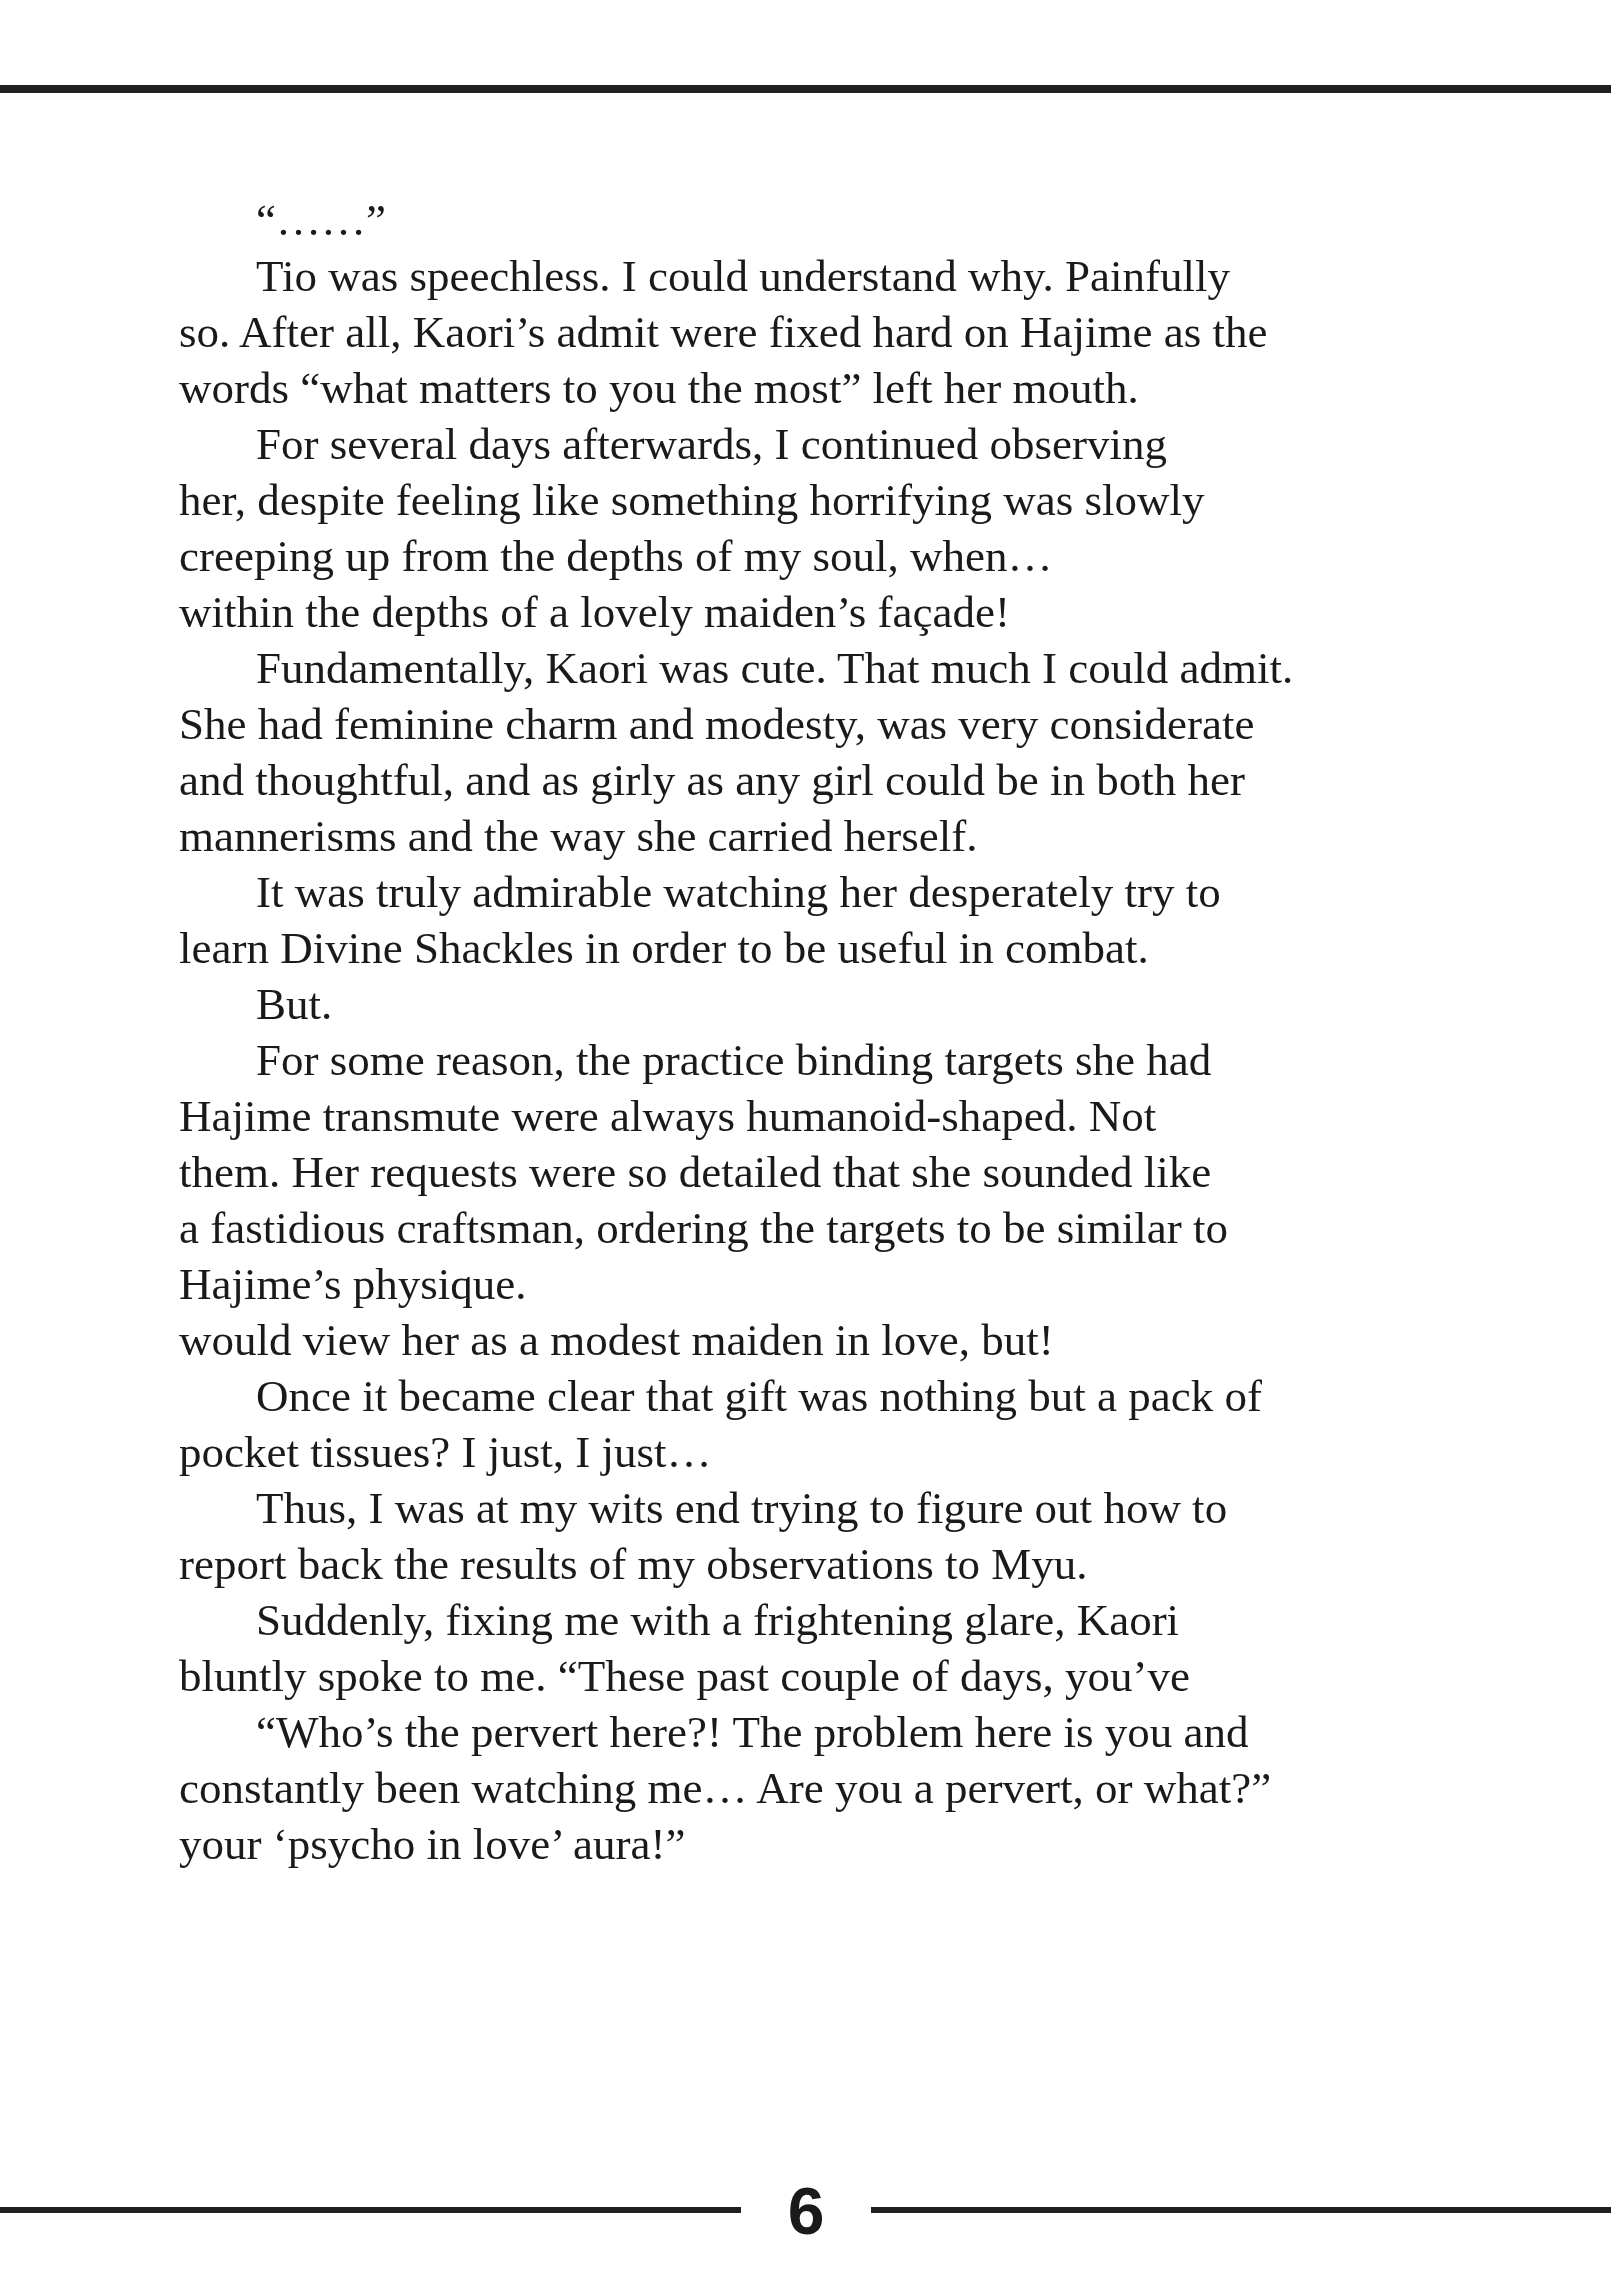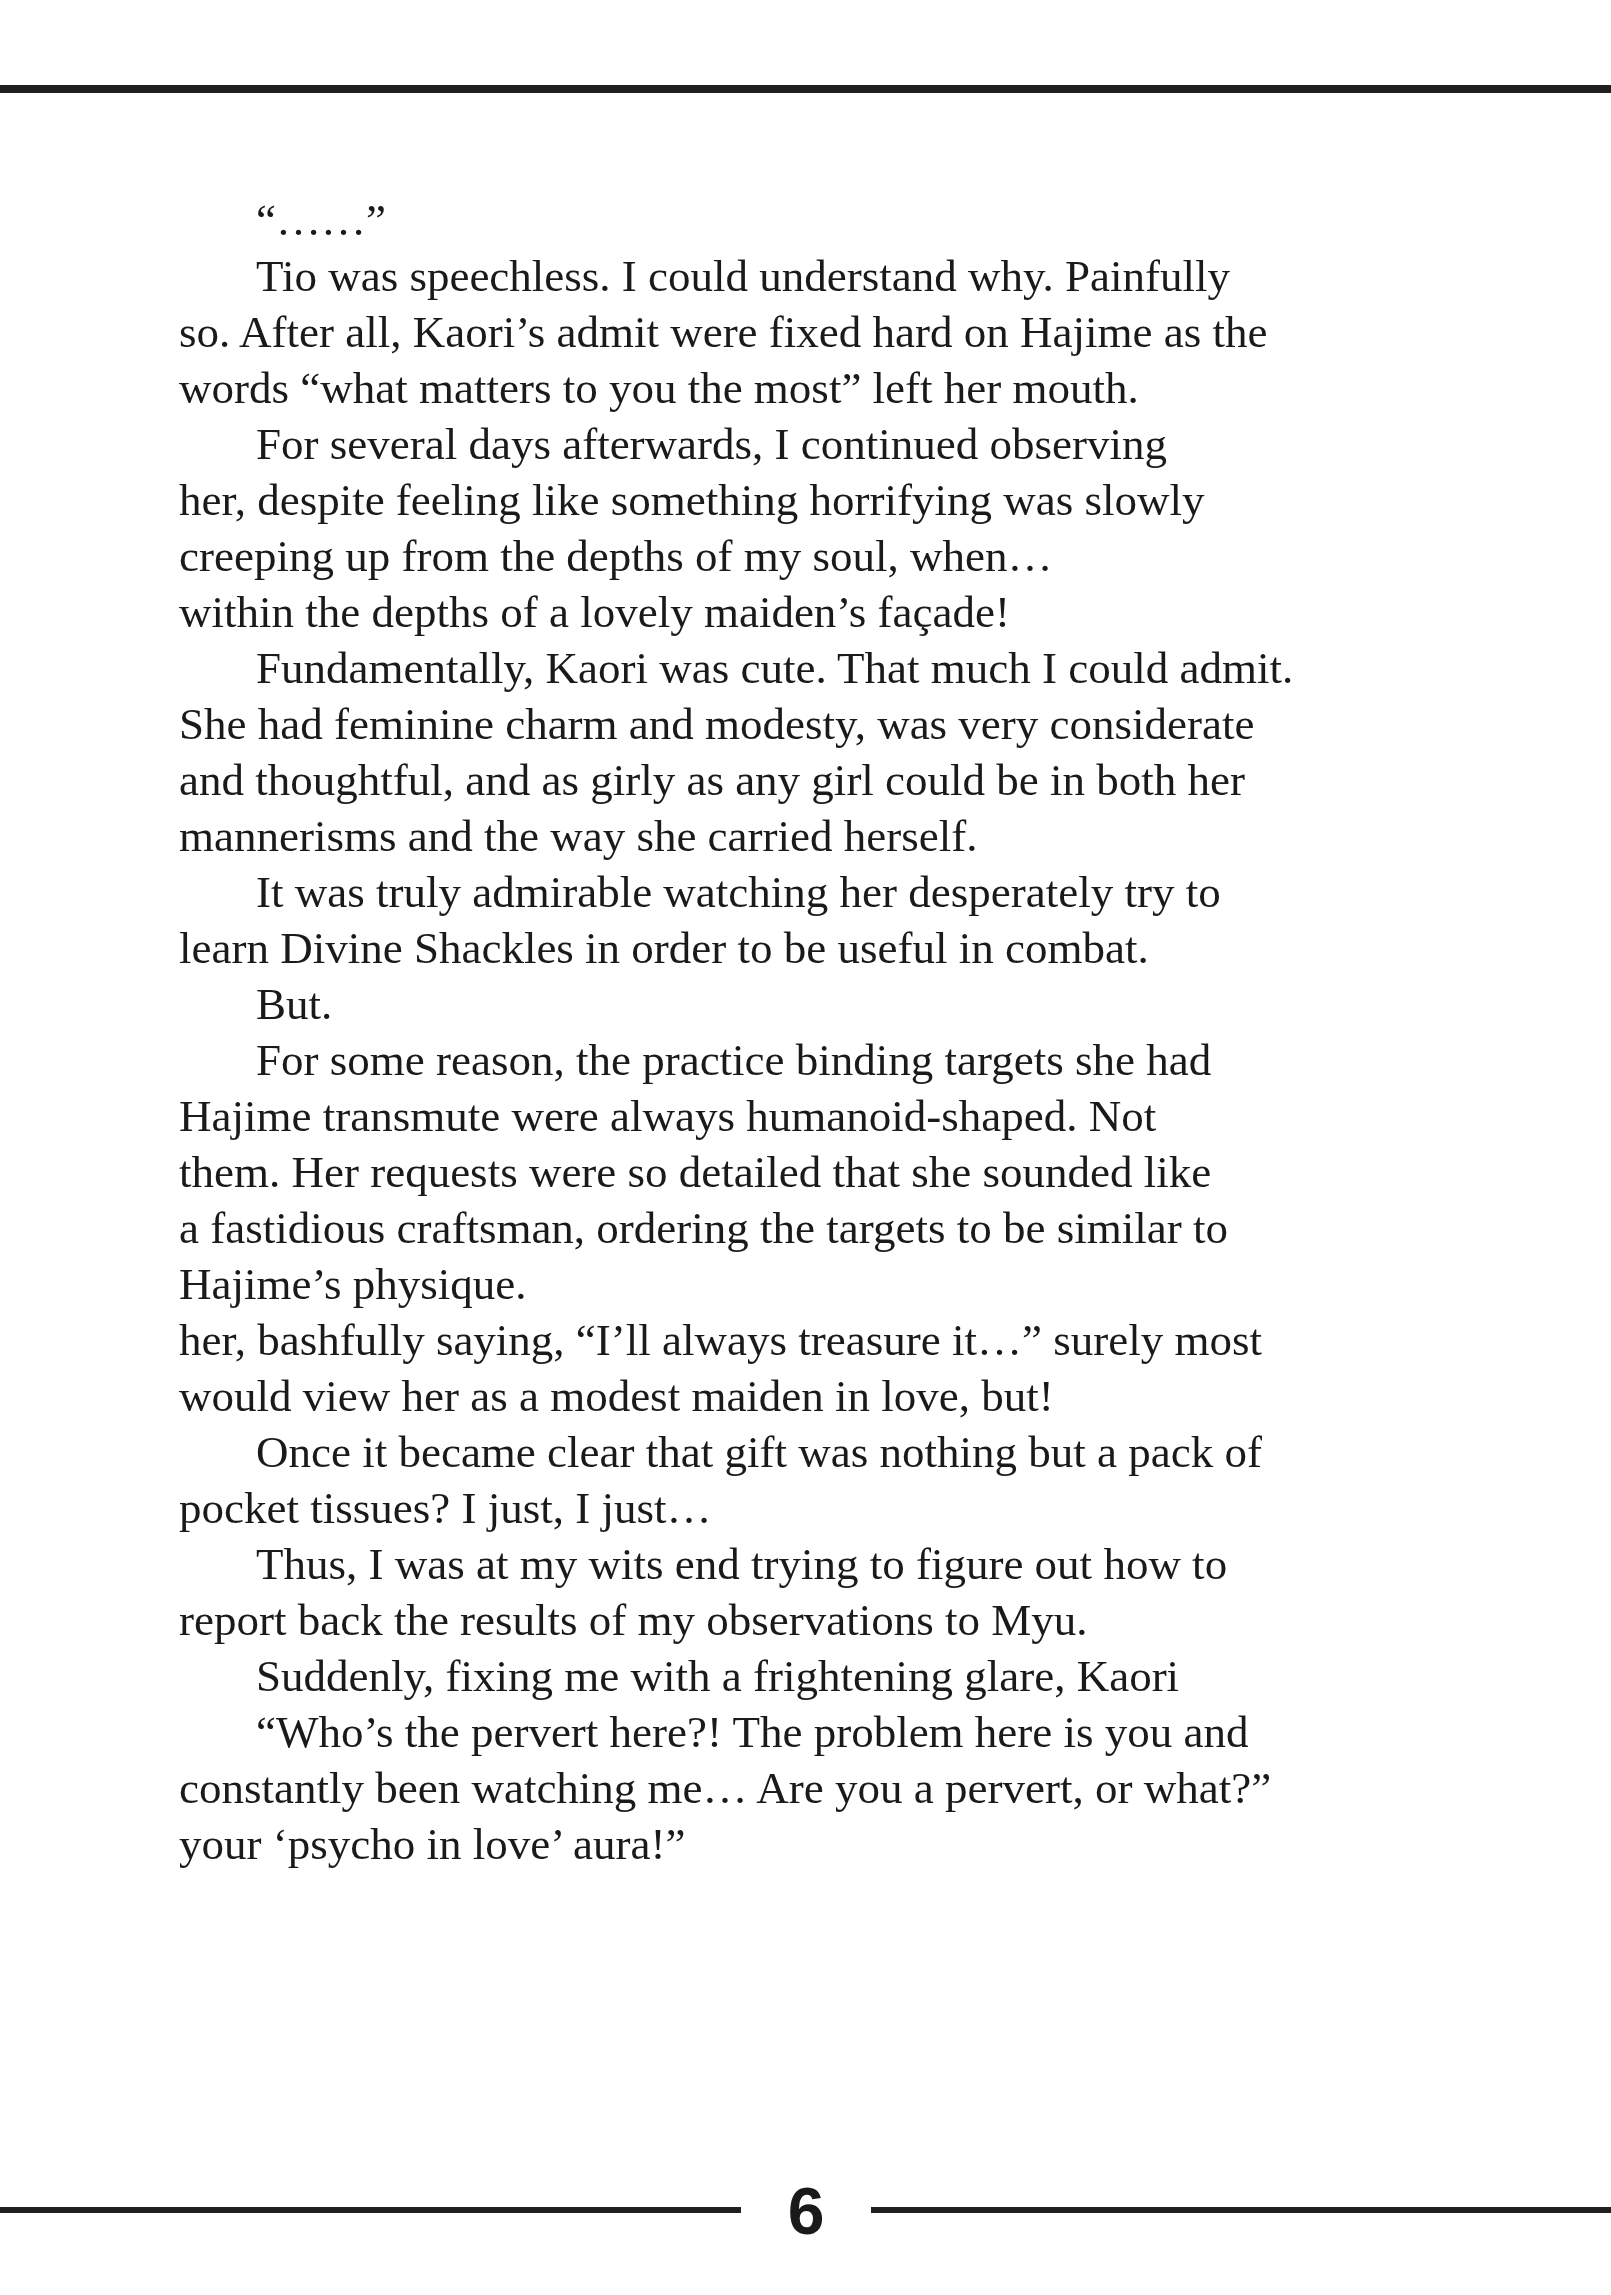--- a/index.html
+++ b/index.html
@@ -88,27 +88,27 @@
       <div class="line">and thoughtful, and as girly as any girl could be in both her</div>
       <div class="line">mannerisms and the way she carried herself.</div>
       <div class="line indent">It was truly admirable watching her desperately try to</div>
       <div class="line">learn Divine Shackles in order to be useful in combat.</div>
       <div class="line indent">But.</div>
       <div class="line indent">For some reason, the practice binding targets she had</div>
       <div class="line">Hajime transmute were always humanoid-shaped. Not</div>
       <div class="line">them. Her requests were so detailed that she sounded like</div>
       <div class="line">a fastidious craftsman, ordering the targets to be similar to</div>
       <div class="line">Hajime’s physique.</div>
-      <div class="line">her, bashfully saying, “I’ll always treasure it…” surely most</div>
       <div class="line">would view her as a modest maiden in love, but!</div>
       <div class="line indent">Once it became clear that gift was nothing but a pack of</div>
       <div class="line">pocket tissues? I just, I just…</div>
       <div class="line indent">Thus, I was at my wits end trying to figure out how to</div>
       <div class="line">report back the results of my observations to Myu.</div>
       <div class="line indent">Suddenly, fixing me with a frightening glare, Kaori</div>
+      <div class="line">bluntly spoke to me. “These past couple of days, you’ve</div>
       <div class="line indent">“Who’s the pervert here?! The problem here is you and</div>
       <div class="line">constantly been watching me… Are you a pervert, or what?”</div>
       <div class="line">your ‘psycho in love’ aura!”</div>
     </div>
 
   <div class="footer-rule-left"></div>
   <div class="page-number">6</div>
   <div class="footer-rule-right"></div>
 </div>
 

